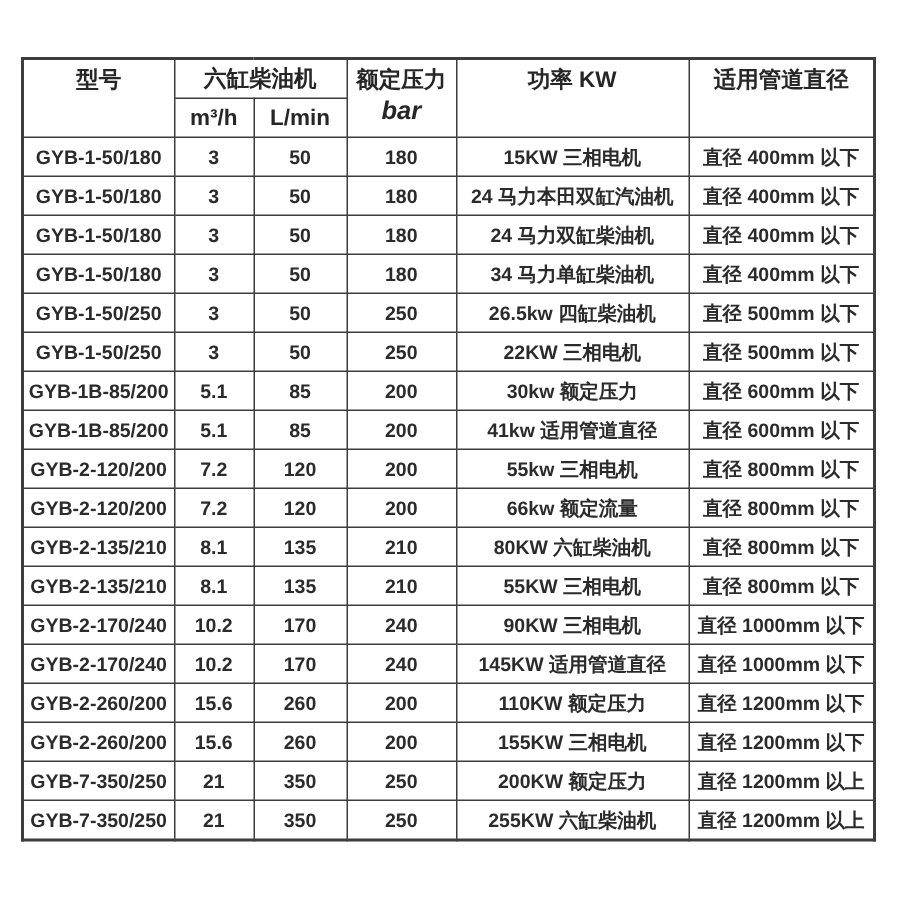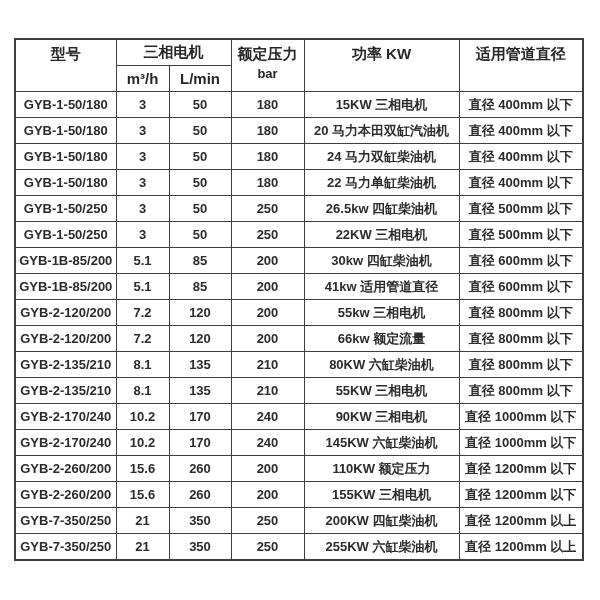--- a/index.html
+++ b/index.html
@@ -44,22 +44,23 @@
     height: 25px;
     padding: 0 2px;
     color: #262626;
   }
   table.spec th.vt {
     vertical-align: top;
     padding-top: 3px;
     line-height: 21px;
   }
   table.spec th .sub-line {
-    font-size: 13px;
+    font-size: 17px;
     line-height: 19px;
+    font-style: italic;
   }
   table.spec td {
     font-size: 13px;
     font-weight: bold;
     text-align: center;
     vertical-align: middle;
     height: 25px;
     padding: 0 2px;
     color: #2b2b2b;
     white-space: nowrap;
@@ -75,21 +76,21 @@
       <col style="width:101px">
       <col style="width:53px">
       <col style="width:62px">
       <col style="width:73px">
       <col style="width:155px">
       <col style="width:124px">
     </colgroup>
     <thead>
       <tr>
         <th rowspan="2" class="vt">型号</th>
-        <th colspan="2">三相电机</th>
+        <th colspan="2">六缸柴油机</th>
         <th rowspan="2" class="vt">
           <div>额定压力</div>
           <div class="sub-line">bar</div>
         </th>
         <th rowspan="2" class="vt">功率 KW</th>
         <th rowspan="2" class="vt">适用管道直径</th>
       </tr>
       <tr>
         <th class="sub-line">m³/h</th>
         <th class="sub-line">L/min</th>
@@ -102,37 +103,37 @@
           <td>50</td>
           <td>180</td>
           <td>15KW 三相电机</td>
           <td>直径 400mm 以下</td>
         </tr>
         <tr>
           <td>GYB-1-50/180</td>
           <td>3</td>
           <td>50</td>
           <td>180</td>
-          <td>20 马力本田双缸汽油机</td>
+          <td>24 马力本田双缸汽油机</td>
           <td>直径 400mm 以下</td>
         </tr>
         <tr>
           <td>GYB-1-50/180</td>
           <td>3</td>
           <td>50</td>
           <td>180</td>
           <td>24 马力双缸柴油机</td>
           <td>直径 400mm 以下</td>
         </tr>
         <tr>
           <td>GYB-1-50/180</td>
           <td>3</td>
           <td>50</td>
           <td>180</td>
-          <td>22 马力单缸柴油机</td>
+          <td>34 马力单缸柴油机</td>
           <td>直径 400mm 以下</td>
         </tr>
         <tr>
           <td>GYB-1-50/250</td>
           <td>3</td>
           <td>50</td>
           <td>250</td>
           <td>26.5kw 四缸柴油机</td>
           <td>直径 500mm 以下</td>
         </tr>
@@ -142,21 +143,21 @@
           <td>50</td>
           <td>250</td>
           <td>22KW 三相电机</td>
           <td>直径 500mm 以下</td>
         </tr>
         <tr>
           <td>GYB-1B-85/200</td>
           <td>5.1</td>
           <td>85</td>
           <td>200</td>
-          <td>30kw 四缸柴油机</td>
+          <td>30kw 额定压力</td>
           <td>直径 600mm 以下</td>
         </tr>
         <tr>
           <td>GYB-1B-85/200</td>
           <td>5.1</td>
           <td>85</td>
           <td>200</td>
           <td>41kw 适用管道直径</td>
           <td>直径 600mm 以下</td>
         </tr>
@@ -198,21 +199,21 @@
           <td>170</td>
           <td>240</td>
           <td>90KW 三相电机</td>
           <td>直径 1000mm 以下</td>
         </tr>
         <tr>
           <td>GYB-2-170/240</td>
           <td>10.2</td>
           <td>170</td>
           <td>240</td>
-          <td>145KW 六缸柴油机</td>
+          <td>145KW 适用管道直径</td>
           <td>直径 1000mm 以下</td>
         </tr>
         <tr>
           <td>GYB-2-260/200</td>
           <td>15.6</td>
           <td>260</td>
           <td>200</td>
           <td>110KW 额定压力</td>
           <td>直径 1200mm 以下</td>
         </tr>
@@ -222,21 +223,21 @@
           <td>260</td>
           <td>200</td>
           <td>155KW 三相电机</td>
           <td>直径 1200mm 以下</td>
         </tr>
         <tr>
           <td>GYB-7-350/250</td>
           <td>21</td>
           <td>350</td>
           <td>250</td>
-          <td>200KW 四缸柴油机</td>
+          <td>200KW 额定压力</td>
           <td>直径 1200mm 以上</td>
         </tr>
         <tr>
           <td>GYB-7-350/250</td>
           <td>21</td>
           <td>350</td>
           <td>250</td>
           <td>255KW 六缸柴油机</td>
           <td>直径 1200mm 以上</td>
         </tr>

